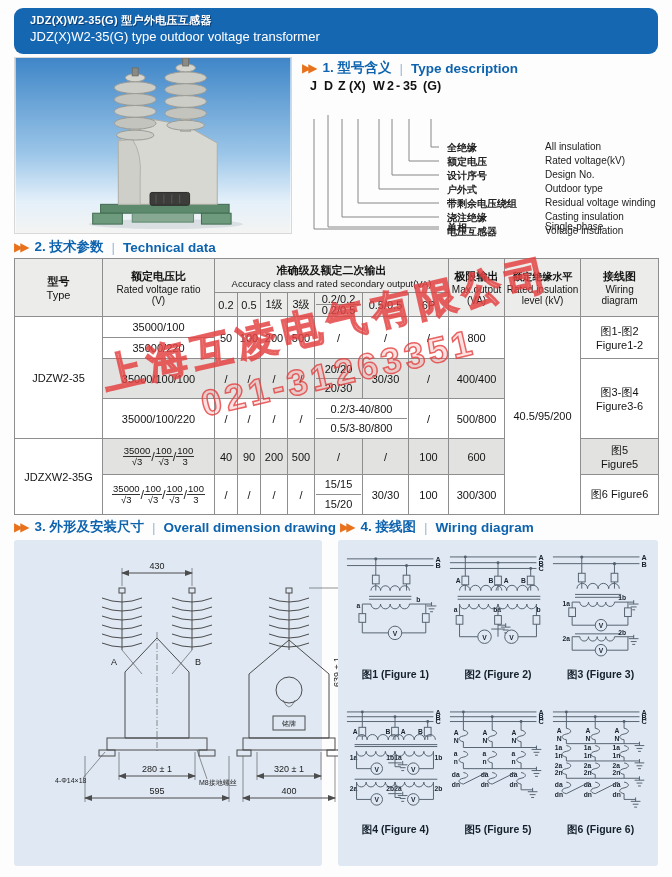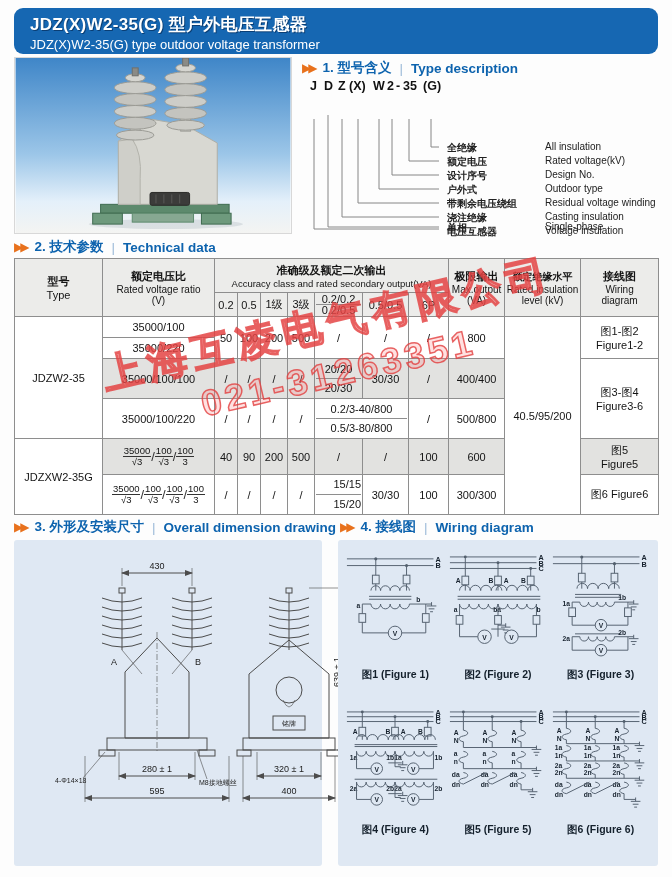--- a/index.html
+++ b/index.html
@@ -2,21 +2,21 @@
 <html><head>
 <meta charset="utf-8">
 <style>
   *{margin:0;padding:0;box-sizing:border-box;}
   html,body{width:672px;background:#fdfdfd;}
   body{height:877px;position:relative;font-family:"Liberation Sans","DejaVu Sans",sans-serif;color:#1a1a1a;overflow:hidden;}
   .page{position:absolute;left:0;top:0;width:672px;height:877px;background:#fdfdfd;}
 
   
   .hdr{position:absolute;left:14px;top:8px;width:644px;height:46px;background:#1667b2;border-radius:9px;padding:5px 16px 0 16px;}
-  .hdr .l1{font-size:17px;font-weight:bold;color:#fff;letter-spacing:.3px;text-shadow:1px 1px 0 #0a3e74;}
+  .hdr .l1{font-size:11px;font-weight:bold;color:#fff;letter-spacing:.3px;text-shadow:1px 1px 0 #0a3e74;}
   .hdr .l2{font-size:13px;color:#fff;margin-top:1px;}
 
   
   .sec-h{display:flex;align-items:center;gap:6px;font-size:13.5px;font-weight:bold;color:#0d63ae;white-space:nowrap;}
   .sec-h .ar{color:#e8711c;font-size:12px;letter-spacing:-3px;margin-right:2px;}
   .sec-h .bar{color:#9bb9d8;font-weight:normal;padding:0 2px;}
 
   
   .top{position:absolute;left:14px;top:57px;width:644px;height:178px;display:flex;}
   .photo{width:278px;height:177px;flex:0 0 278px;border:1px solid #d8d8d8;}
@@ -32,21 +32,21 @@
   .sec2{position:absolute;left:14px;top:238px;}
   table.tech{position:absolute;left:14px;top:258px;width:644px;border-collapse:collapse;table-layout:fixed;}
   table.tech td{border:1px solid #8e8e8e;text-align:center;vertical-align:middle;font-size:11px;color:#141414;padding:0 1px;background:#fff;}
   table.tech td.hd{background:#ececea;}
   table.tech td.sh{background:#e2e2e0;}
   .zhb{font-weight:bold;}
   .s10{font-size:10px;} .s95{font-size:9.5px;} .s9{font-size:9px;}
   td.two{padding:0;}
   td.two>div{height:19px;line-height:19px;}
   td.two>div:first-child{border-bottom:1px solid #8e8e8e;}
-  td.two4>div{height:19.5px;line-height:19.5px;text-align:right;}
+  td.two4>div{height:19.5px;line-height:19.5px;}
   .fr{display:inline-block;vertical-align:middle;text-align:center;font-size:9.5px;line-height:10px;}
   .fr .fn{display:block;border-bottom:1px solid #333;padding:0 1px;}
   .fr .fd{display:block;}
   .sl{display:inline-block;vertical-align:middle;font-style:normal;font-size:13px;color:#333;}
   .sl::after{content:"/";}
 
   
   .wm{position:absolute;left:52px;top:296px;width:560px;transform:rotate(-13deg);pointer-events:none;text-align:center;
       color:rgba(255,120,120,.22);-webkit-text-stroke:1.5px rgba(226,62,62,.8);font-weight:bold;}
   .wm .w1{font-size:40px;letter-spacing:6px;}

